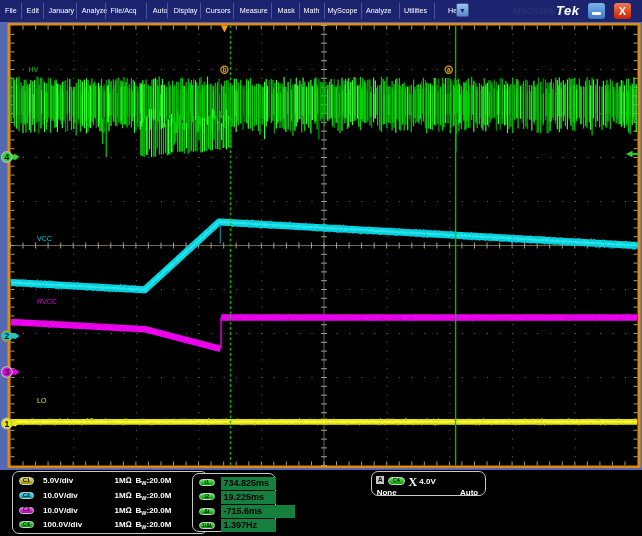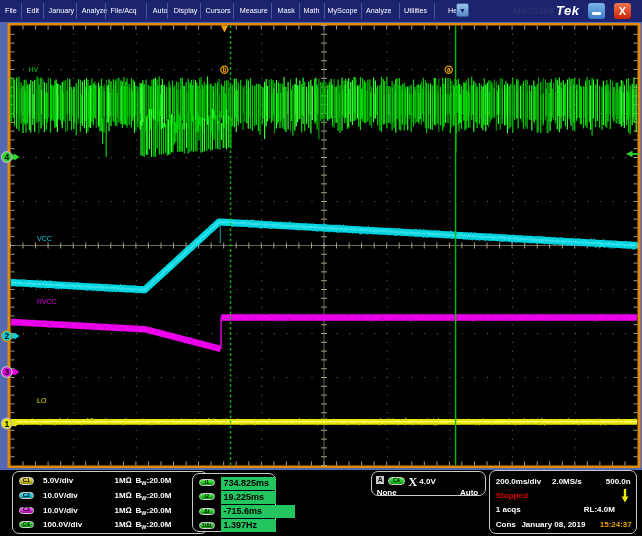--- a/index.html
+++ b/index.html
@@ -20,21 +20,21 @@
   background:linear-gradient(to bottom,#f07850,#cc2200); border-radius:3px;
   color:#fff; font-size:11px; font-weight:bold; text-align:center; line-height:16px; }
 #plot { position:absolute; left:0; top:21.5px; }
 #bottom { position:absolute; left:0; top:469.5px; width:642px; height:66.5px; background:#000; }
 .panel { position:absolute; background:#000; border:1px solid #c9c9c9; border-radius:7px; }
 .pill { position:absolute; border-radius:4px; display:flex; align-items:center;
   justify-content:center; border:1px solid #cfcfcf; }
 .pill span { font-weight:bold; line-height:1; }
 .ct { position:absolute; color:#fff; font-size:8px; font-weight:bold; white-space:nowrap; }
 .ct sub { font-size:5.5px; vertical-align:-1.5px; }
-.vbox { position:absolute; background:#22c55e; color:#000; font-size:9px; font-weight:bold;
+.vbox { position:absolute; background:#15803d; color:#000; font-size:9px; font-weight:bold;
   padding-left:2px; line-height:13px; }
 </style></head>
 <body>
 <div id="menubar">
     <span class="mi" style="left:5.1px">File</span>
     <span class="mi" style="left:26.6px">Edit</span>
     <span class="mi" style="left:48.6px">January</span>
     <span class="mi" style="left:81.8px">Analyze</span>
     <span class="mi" style="left:110.6px">File/Acq</span>
     <span class="mi" style="left:152.8px">Auto</span>
@@ -164,27 +164,12 @@
     <div class="panel" style="left:371px;top:1px;width:114.5px;height:25.5px">
       <div style="position:absolute;left:4.4px;top:4.6px;width:8px;height:8.2px;background:#c9c9c9;color:#000;font-size:7px;font-weight:bold;text-align:center;line-height:8.2px">A</div>
       <div class="pill" style="left:15.5px;top:5.8px;width:17.8px;height:7.4px;background:linear-gradient(to bottom,#55ee55,#009900)">
         <span style="font-size:5.5px;color:#000">C4</span>
       </div>
       <div style="position:absolute;left:36.5px;top:3px;font-size:12px;color:#fff;font-weight:bold;font-family:&quot;Liberation Serif&quot;,serif">X</div>
       <div class="ct" style="left:47.3px;top:5.5px">4.0V</div>
       <div class="ct" style="left:4.7px;top:16px">None</div>
       <div class="ct" style="left:88px;top:16px">Auto</div>
     </div>
-    <div class="panel" style="left:489.4px;top:0.5px;width:147.2px;height:63.5px;border-width:1.5px">
-      <div class="ct" style="left:5.4px;top:5.5px">200.0ms/div</div>
-      <div class="ct" style="left:61.6px;top:5.5px">2.0MS/s</div>
-      <div class="ct" style="left:115.4px;top:5.5px">500.0n</div>
-      <div class="ct" style="left:5.4px;top:19.5px;color:#e00000">Stopped</div>
-      <svg style="position:absolute;left:130.5px;top:18px" width="8" height="14" viewBox="0 0 8 14">
-        <path d="M4 0V8.5" stroke="#e8e800" stroke-width="2.4"></path>
-        <polygon points="0.6,7.5 7.4,7.5 4,13.5" fill="#e8e800"></polygon>
-      </svg>
-      <div class="ct" style="left:5.4px;top:34px">1 acqs</div>
-      <div class="ct" style="left:93.4px;top:34px">RL:4.0M</div>
-      <div class="ct" style="left:5.4px;top:48.5px">Cons</div>
-      <div class="ct" style="left:31px;top:48.5px">January 08, 2019</div>
-      <div class="ct" style="left:109.3px;top:48.5px;color:#e8a100">15:24:37</div>
-    </div>
   </div>
 </body></html>

